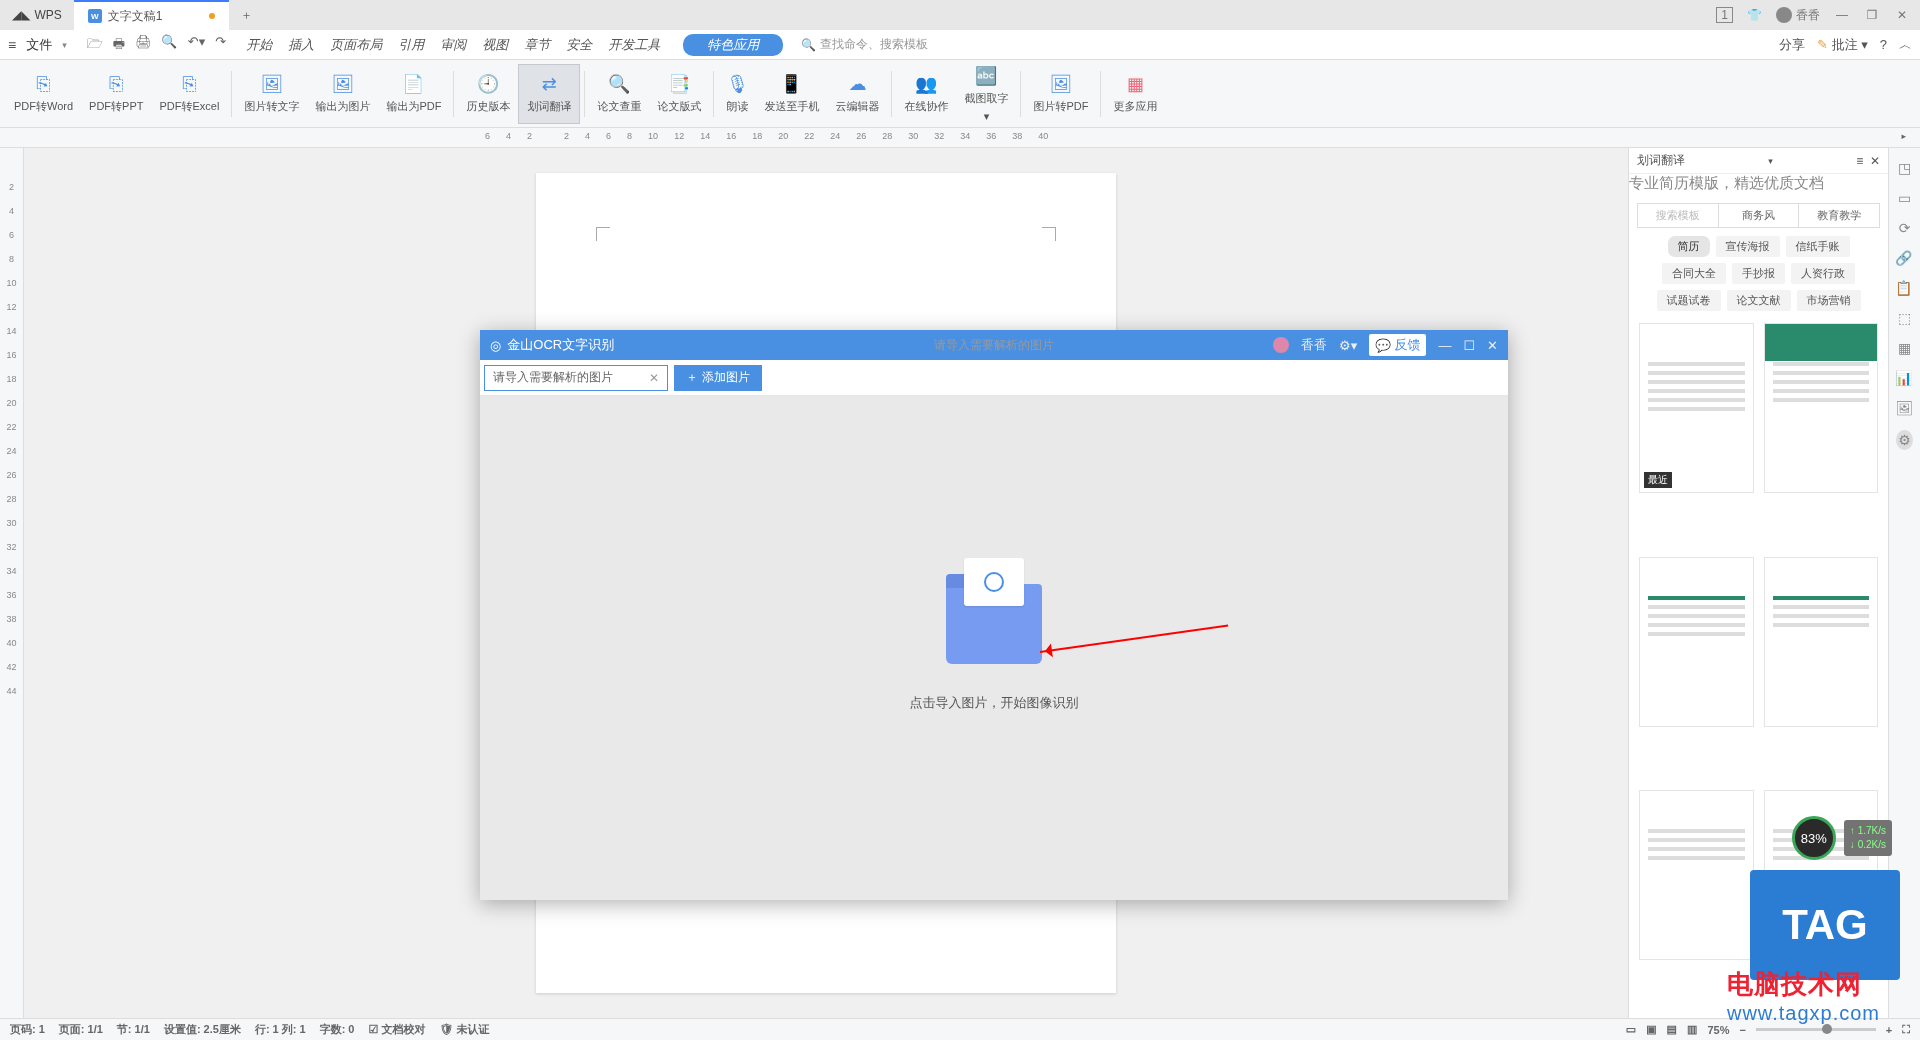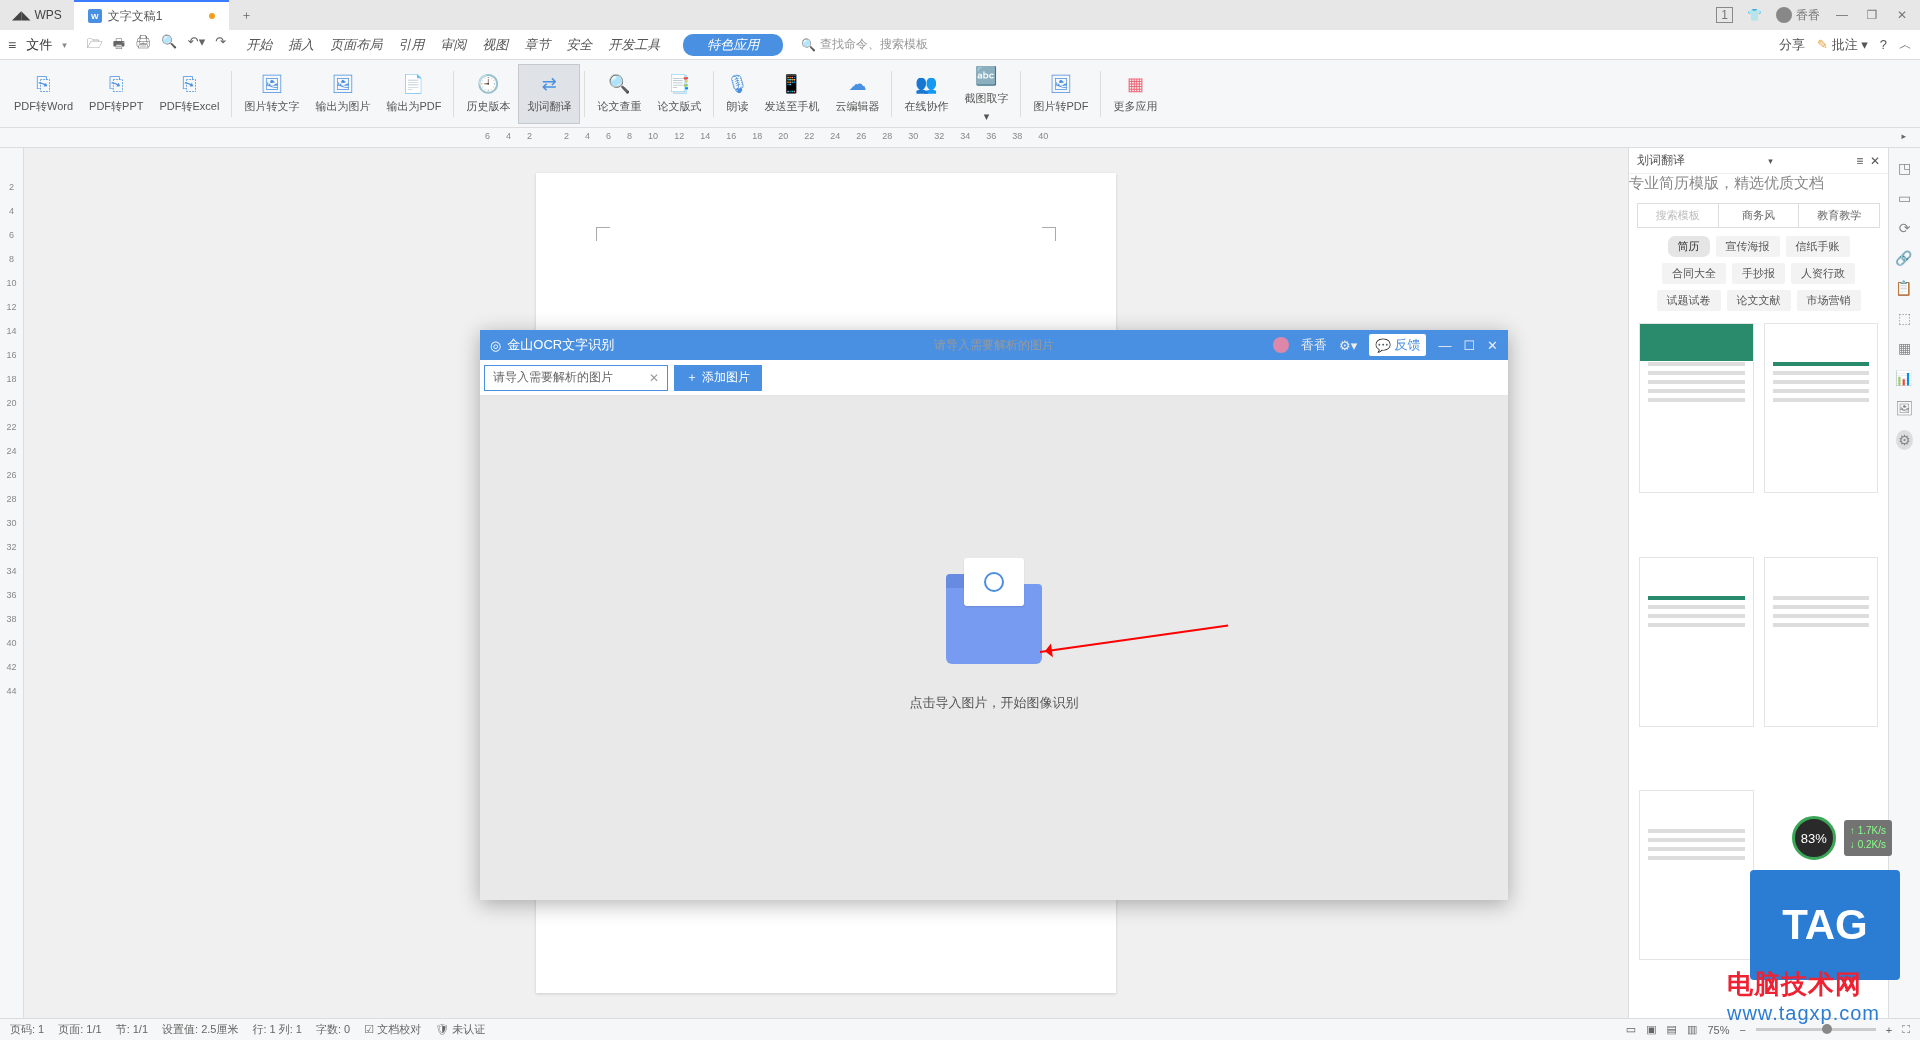--- a/index.html
+++ b/index.html
@@ -66,21 +66,21 @@
 .sidebar-r .thumb{height:170px;background:#f6f8f7;border:1px solid #e4e4e4;position:relative;}
 .sidebar-r .thumb .badge{position:absolute;bottom:4px;left:4px;background:#333;color:#fff;font-size:10px;padding:1px 4px;}
 .thumb.g{background:linear-gradient(#2a8b6c 22%, #fff 22%);}
 .thumb.w{background:#fff;}
 .thumb .bars{position:absolute;top:38px;left:8px;right:8px;bottom:8px;display:flex;flex-direction:column;gap:5px;}
 .thumb .bars i{display:block;height:4px;background:#ddd;}
 .stub { width:32px;background:#f6f7f8;border-left:1px solid #ddd;display:flex;flex-direction:column;gap:14px;align-items:center;padding-top:12px;color:#888;}
 .stub div{font-size:14px;}
 
 
-.status { height:22px;background:#f6f7f8;border-top:1px solid #ddd;display:flex;align-items:center;padding:0 10px;gap:14px;font-size:11px;color:#666;}
+.status { height:22px;background:#f6f7f8;border-top:1px solid #ddd;display:flex;align-items:center;padding:0 10px;gap:14px;font-size:11px;color:#666;font-weight:bold;}
 .status .sright{margin-left:auto;display:flex;gap:10px;align-items:center;}
 .zoom-slider{width:120px;height:3px;background:#ccc;position:relative;}
 .zoom-slider .knob{position:absolute;left:55%;top:-4px;width:10px;height:10px;border-radius:50%;background:#888;}
 
 
 .ocr-dialog { position:absolute; left:480px; top:330px; width:1028px; height:570px; background:#fff; box-shadow:0 4px 20px rgba(0,0,0,.3); display:flex;flex-direction:column;}
 .ocr-dialog .d-title {height:30px;background:#4a90e2;color:#fff;display:flex;align-items:center;padding:0 10px;gap:6px;font-size:13px;}
 .ocr-dialog .d-title .dcenter{position:absolute;left:50%;transform:translateX(-50%);color:#999;font-size:12px;}
 .ocr-dialog .d-title .dright{margin-left:auto;display:flex;gap:12px;align-items:center;color:#555;}
 .dright .fb{display:flex;align-items:center;gap:3px;color:#4a90e2;background:#fff;padding:2px 6px;border-radius:2px;}
@@ -329,20 +329,31 @@
       <span class="tag">宣传海报</span>
       <span class="tag">信纸手账</span>
       <span class="tag">合同大全</span>
       <span class="tag">手抄报</span>
       <span class="tag">人资行政</span>
       <span class="tag">试题试卷</span>
       <span class="tag">论文文献</span>
       <span class="tag">市场营销</span>
     </div>
     <div class="thumbs">
+      <div class="thumb w">
+          <div class="bars">
+            <i></i>
+            <i></i>
+            <i></i>
+            <i></i>
+            <i></i>
+            <i></i>
+          </div>
+          <span class="badge">最近</span>
+        </div>
       <div class="thumb g">
           <div class="bars">
             <i></i>
             <i></i>
             <i></i>
             <i></i>
             <i></i>
           </div>
         </div>
       <div class="thumb w">

